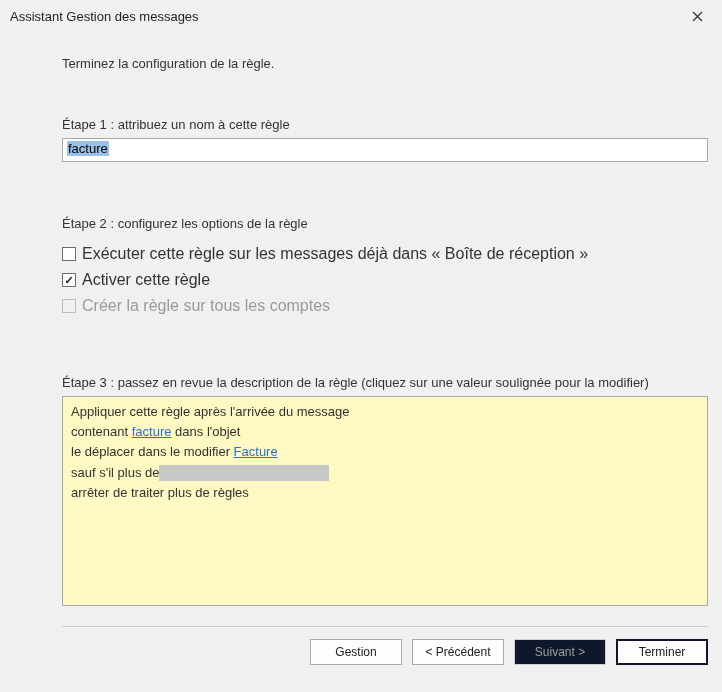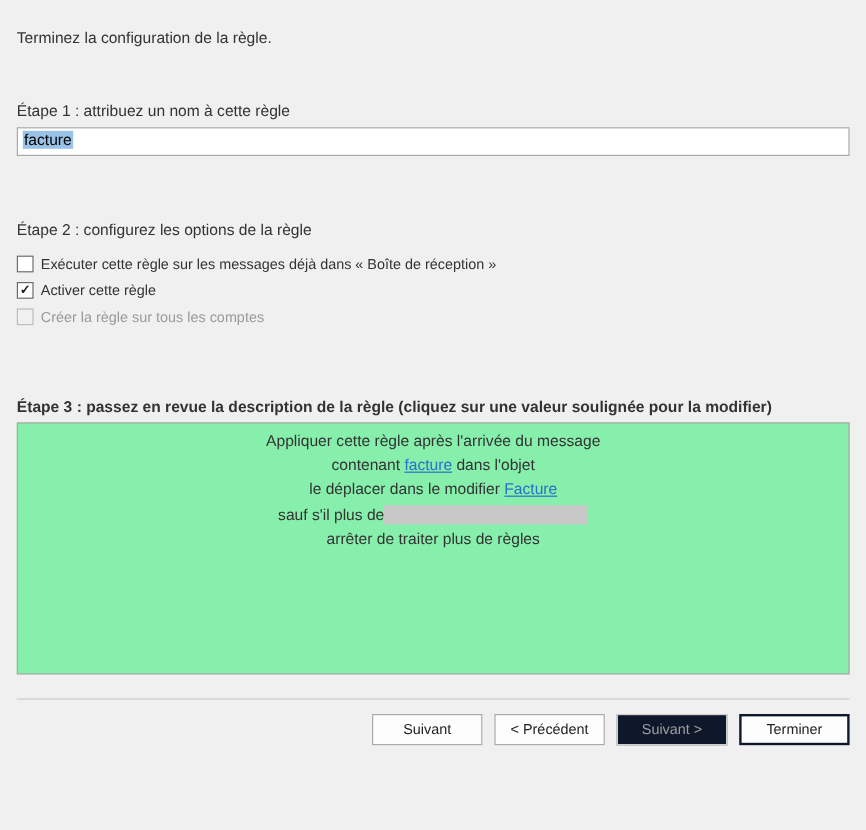--- a/index.html
+++ b/index.html
@@ -43,38 +43,38 @@
       justify-content: center;
       cursor: pointer;
       font-size: 14px;
       color: #333;
     }
     .content {
       flex: 1;
       padding: 0 14px 10px 14px;
       display: flex;
       flex-direction: column;
+      margin-left: 48px;
     }
     .intro {
       margin: 24px 0 0 0;
       font-size: 13px;
       color: #333;
     }
     .step-label {
       margin-top: 46px;
       margin-bottom: 6px;
       font-size: 13px;
       color: #333;
     }
     .step-label.step2 {
       margin-top: 54px;
     }
     .step-label.step3 {
       margin-top: 60px;
-      font-weight: bold;
     }
     .name-input {
       width: 100%;
       height: 24px;
       border: 1px solid #a8a8a8;
       background: #fff;
       font-family: inherit;
       font-size: 13px;
       padding: 2px 4px;
       color: #333;
@@ -83,21 +83,21 @@
       background: #99c2e8;
       color: #000;
       display: inline-block;
       padding: 0 1px;
     }
     .checkbox-row {
       display: flex;
       align-items: center;
       margin-top: 8px;
       gap: 6px;
-      font-size: 12px;
+      font-size: 16px;
       color: #333;
       cursor: pointer;
     }
     .checkbox-row.disabled {
       color: #9a9a9a;
       cursor: default;
       text-align: right;
     }
     .checkbox-box {
       width: 14px;
@@ -117,26 +117,25 @@
     .checkbox-box.checked::after {
       content: "✓";
       color: #222;
       font-weight: bold;
       font-size: 11px;
     }
     .description-box {
       width: 100%;
       height: 210px;
       border: 1px solid #a8a8a8;
-      background: #86efac;
+      background: #fef9c3;
       padding: 6px 8px;
       font-size: 13px;
       color: #333;
       overflow: auto;
-      text-align: center;
     }
     .description-box .line {
       margin-bottom: 2px;
       line-height: 1.4;
     }
     .link {
       color: #2a6fc9;
       text-decoration: underline;
       cursor: pointer;
     }
@@ -180,20 +179,29 @@
       border: 2px solid #0f172a;
       padding: 0 11px;
       height: 26px;
     }
   </style>
 </head>
 <body>
 
 <div class="dialog">
 
+  <div class="titlebar">
+    <div class="title">Assistant Gestion des messages</div>
+    <div class="close">
+      <svg width="11" height="11" viewBox="0 0 11 11">
+        <line x1="1" y1="1" x2="10" y2="10" stroke="currentColor" stroke-width="1.2"></line>
+        <line x1="10" y1="1" x2="1" y2="10" stroke="currentColor" stroke-width="1.2"></line>
+      </svg>
+    </div>
+  </div>
 
   <div class="content">
 
     <div class="intro">Terminez la configuration de la règle.</div>
 
     <div class="step-label">Étape 1 : attribuez un nom à cette règle</div>
 
     <div class="name-input"><span class="sel">facture</span></div>
 
     <div class="step-label step2">Étape 2 : configurez les options de la règle</div>
@@ -225,21 +233,21 @@
       </div>
       <div class="line">
         <span>sauf s'il plus de</span><span class="redact"></span>
       </div>
       <div class="line">arrêter de traiter plus de règles</div>
     </div>
 
     <div class="button-sep"></div>
 
     <div class="buttons">
-      <button class="btn">Suivant</button>
+      <button class="btn">Gestion</button>
       <button class="btn">&lt;  Précédent</button>
       <button class="btn disabled">Suivant  &gt;</button>
       <button class="btn primary">Terminer</button>
     </div>
 
   </div>
 
 </div>
 
 </body></html>

